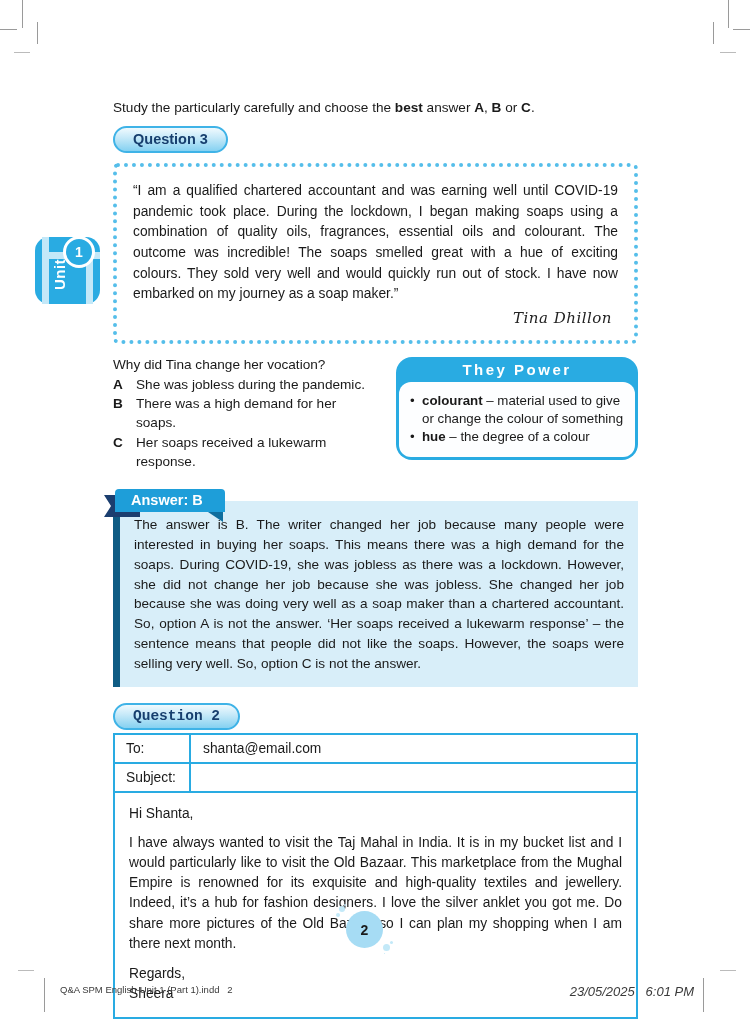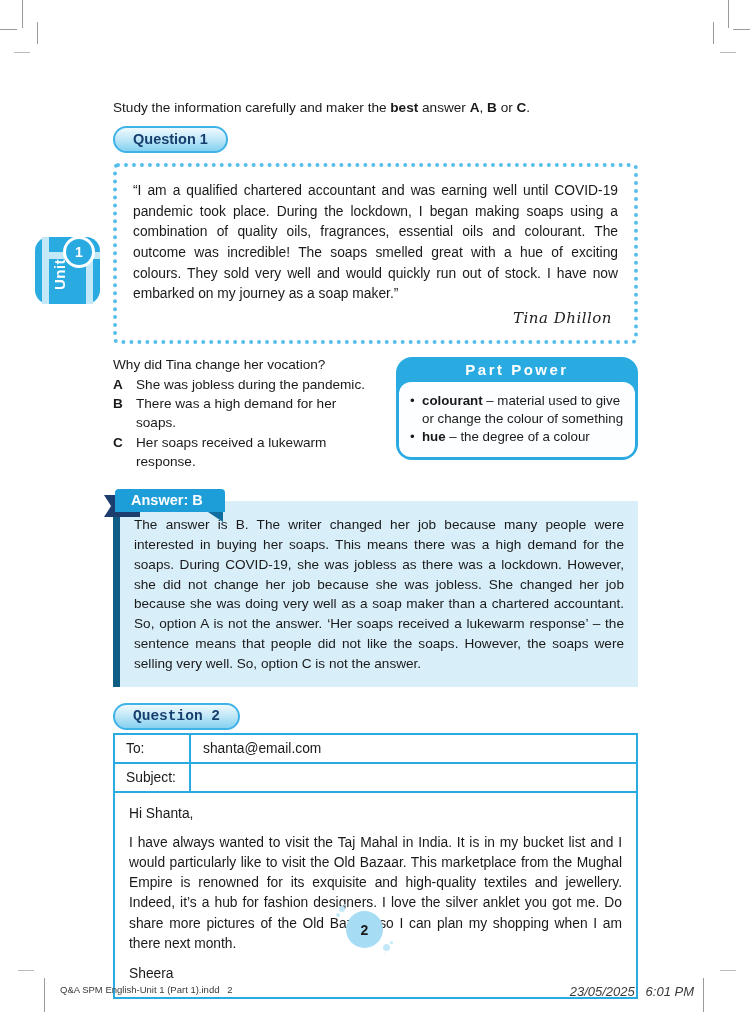--- a/index.html
+++ b/index.html
@@ -125,24 +125,24 @@
       <span>Unit</span>
     </div>
     <div class="unit-circle">
       <span>1</span>
     </div>
   </div>
 
   <div class="content">
 
     
-    <div class="instruction"><span>Study the information carefully and maker the </span><b>best</b><span> answer </span><b>A</b><span>, </span><b>B</b><span> or </span><b>C</b><span>.</span></div>
-
-    
-    <div class="badge">Question 1</div>
+    <div class="instruction"><span>Study the particularly carefully and choose the </span><b>best</b><span> answer </span><b>A</b><span>, </span><b>B</b><span> or </span><b>C</b><span>.</span></div>
+
+    
+    <div class="badge">Question 3</div>
 
     <div class="quote-box">
       <div>“I am a qualified chartered accountant and was earning well until COVID-19 pandemic took place. During the lockdown, I began making soaps using a combination of quality oils, fragrances, essential oils and colourant. The outcome was incredible! The soaps smelled great with a hue of exciting colours. They sold very well and would quickly run out of stock. I have now embarked on my journey as a soap maker.”</div>
       <div class="quote-sign">Tina Dhillon</div>
     </div>
 
     <div class="qrow">
       <div class="q-left">
         <div class="question-line">Why did Tina change her vocation?</div>
         <div class="opt">
@@ -153,21 +153,21 @@
           <span class="opt-letter">B</span>
           <span>There was a high demand for her soaps.</span>
         </div>
         <div class="opt">
           <span class="opt-letter">C</span>
           <span>Her soaps received a lukewarm response.</span>
         </div>
       </div>
 
       <div class="wp">
-        <div class="wp-title">Part Power</div>
+        <div class="wp-title">They Power</div>
         <div class="wp-body">
           <div class="wp-entry">
             <span class="wp-bullet">•</span>
             <span><b>colourant</b><span> – material used to give or change the colour of something</span></span>
           </div>
           <div class="wp-entry">
             <span class="wp-bullet">•</span>
             <span><b>hue</b><span> – the degree of a colour</span></span>
           </div>
         </div>
@@ -191,20 +191,21 @@
       <div class="email-row">
         <div class="email-label">To:</div>
         <div class="email-value">shanta@email.com</div>
       </div>
       <div class="email-row">
         <div class="email-label">Subject:</div>
       </div>
       <div class="email-body">
         <div class="email-greeting">Hi Shanta,</div>
         <div class="email-para">I have always wanted to visit the Taj Mahal in India. It is in my bucket list and I would particularly like to visit the Old Bazaar. This marketplace from the Mughal Empire is renowned for its exquisite and high-quality textiles and jewellery. Indeed, it’s a hub for fashion designers. I love the silver anklet you got me. Do share more pictures of the Old Bazaar so I can plan my shopping when I am there next month.</div>
+        <div>Regards,</div>
         <div>Sheera</div>
       </div>
     </div>
 
   </div>
 
   <div class="page-circle">
     <span class="spl1"></span>
     <span class="spl2"></span>
     <span>2</span>

